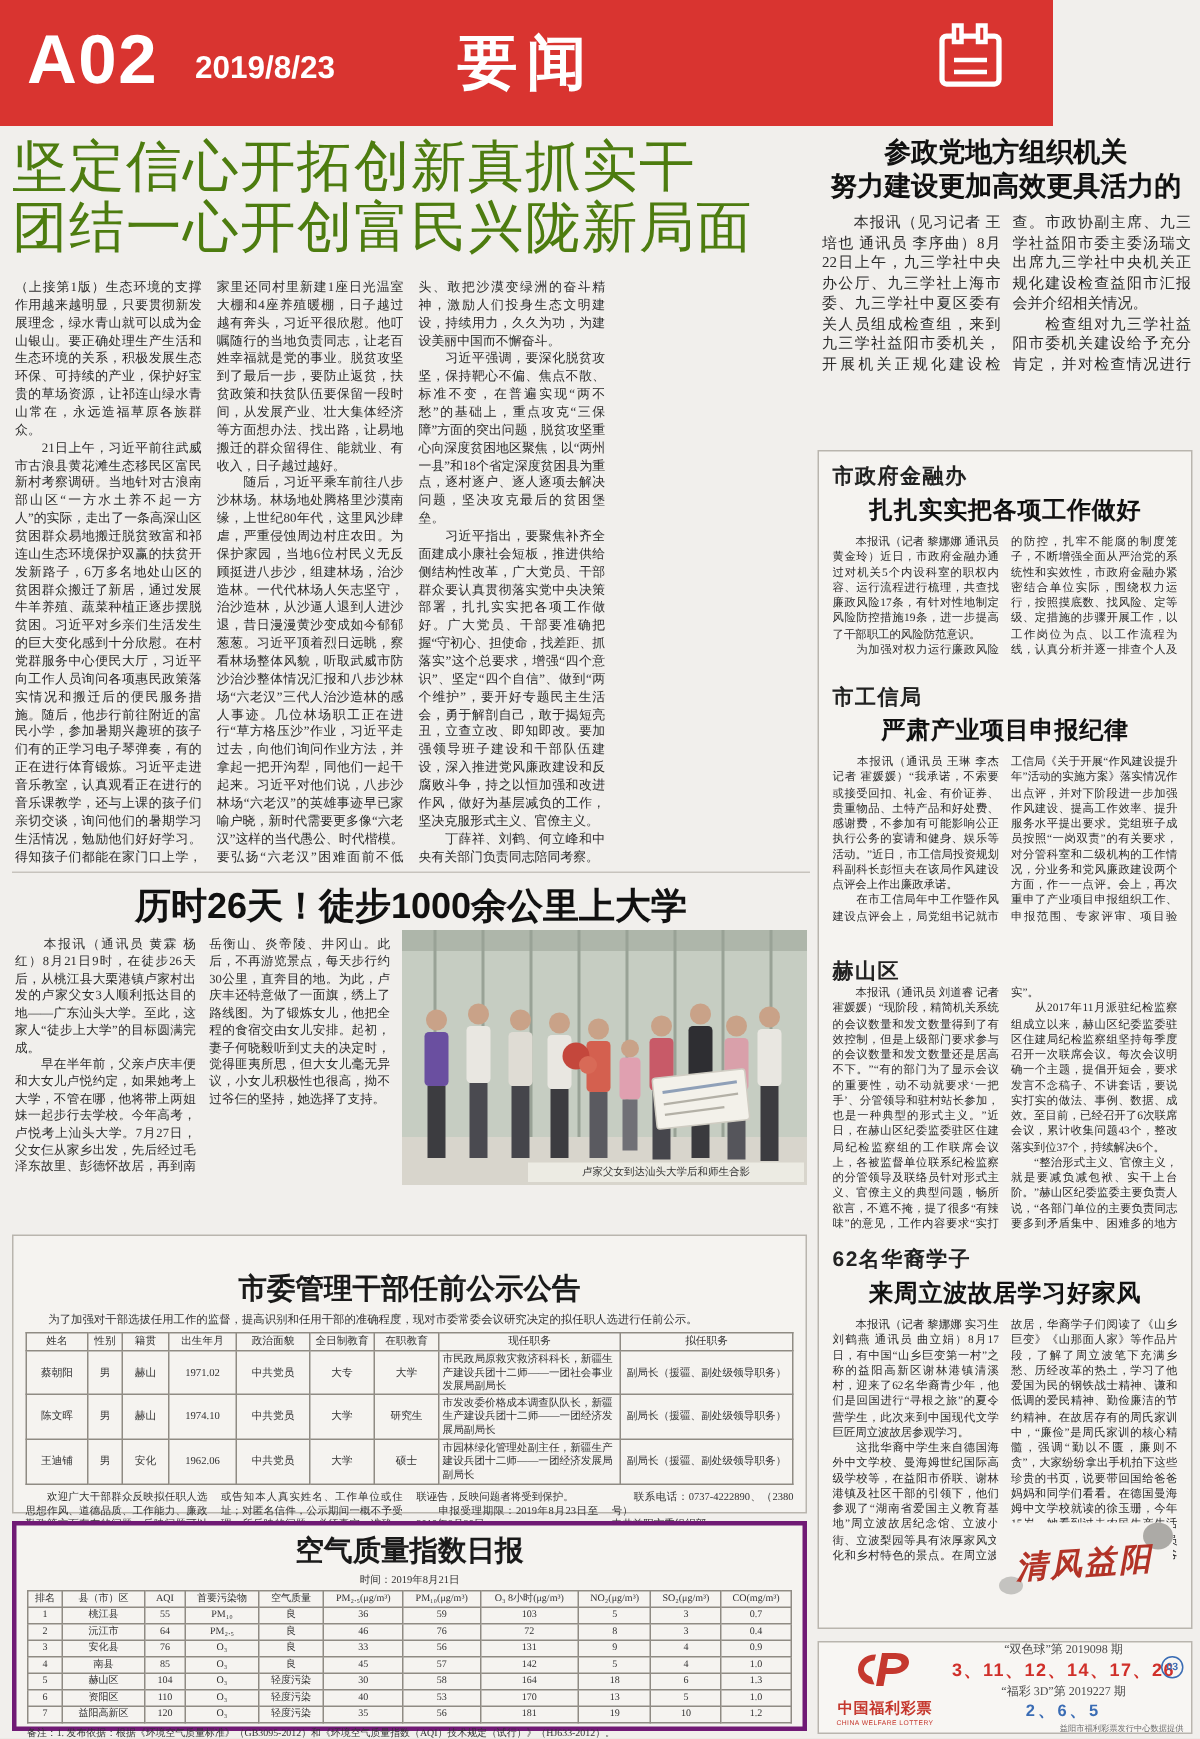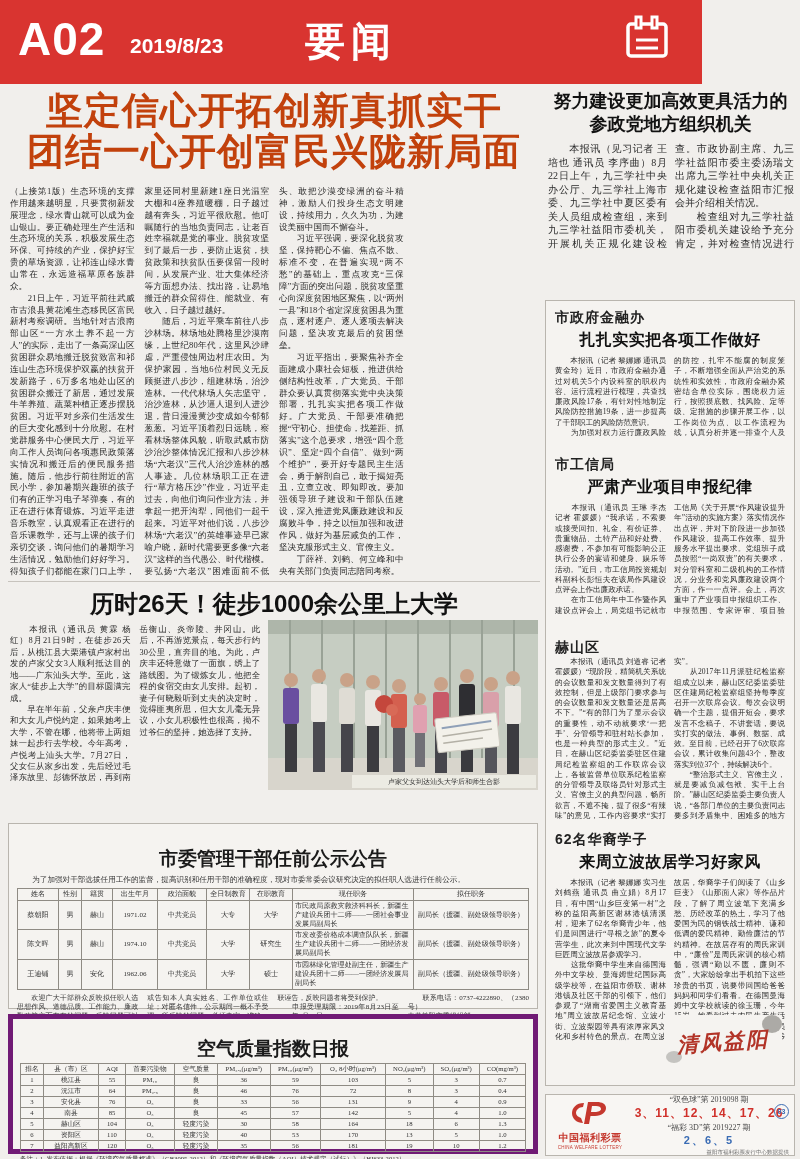--- a/index.html
+++ b/index.html
@@ -8,22 +8,22 @@
 
   
   .masthead{position:absolute;left:0;top:0;width:702px;height:84px;background:#d93430;color:#fff;}
   .masthead .inner{position:relative;width:100%;height:100%;}
   .page-no{position:absolute;left:18px;top:12px;font-size:46px;font-weight:bold;letter-spacing:1px;}
   .page-date{position:absolute;left:130px;top:34px;font-size:21px;font-weight:bold;}
   .section-title{position:absolute;left:0;right:0;top:14px;text-align:center;font-size:40px;font-weight:bold;letter-spacing:6px;}
   .mast-icon{position:absolute;right:32px;top:14px;width:46px;height:46px;}
 
   
-  .main-headline{position:absolute;left:8px;top:90px;width:532px;text-align:center;color:#c2410c;
-    font-weight:bold;line-height:1.12;font-size:37px;letter-spacing:1px;}
+  .main-headline{position:absolute;left:8px;top:90px;width:532px;color:#4d7c0f;
+    font-weight:normal;line-height:1.12;font-size:37px;letter-spacing:1px;}
   .main-body{position:absolute;left:10px;top:186px;width:528px;height:400px;
     columns:4;column-gap:10px;column-fill:auto;overflow:hidden;
     font-family:"Liberation Serif",serif;font-size:8.6px;line-height:1.38;color:#2b2b2b;
     text-align:justify;white-space:pre-line;}
 
   .rule{position:absolute;left:8px;top:581px;width:532px;border-top:1px solid #c7c3bd;}
 
   .walk-headline{position:absolute;left:8px;top:588px;width:532px;text-align:center;
     font-size:24px;font-weight:bold;color:#111;}
   .walk-body{position:absolute;left:10px;top:624px;width:250px;height:166px;
@@ -47,21 +47,21 @@
   .notice-table th:nth-child(1){width:36px;} .notice-table th:nth-child(2){width:18px;margin-top:27px;}
   .notice-table th:nth-child(3){width:26px;} .notice-table th:nth-child(4){width:40px;}
   .notice-table th:nth-child(5){width:44px;} .notice-table th:nth-child(6){width:38px;}
   .notice-table th:nth-child(7){width:38px;} .notice-table th:nth-child(9){width:110px;}
   .notice-footer{margin-top:4px;height:50px;columns:4;column-gap:9px;column-fill:auto;overflow:hidden;
     font-family:"Liberation Serif",serif;font-size:7px;line-height:1.35;color:#333;
     text-align:justify;white-space:pre-line;}
 
   
   .air-box{position:absolute;left:8px;top:1014px;width:530px;height:140px;background:#f5f3f0;
-    border:5px solid #701a75;box-sizing:border-box;padding:16px 7px;}
+    border:3px solid #701a75;box-sizing:border-box;padding:3px 7px;}
   .air-title{text-align:center;font-size:19px;font-weight:bold;color:#1a1a1a;margin:1px 0 1px 0;}
   .air-time{text-align:center;font-size:7px;color:#333;margin-bottom:2px;font-family:"Liberation Serif",serif;}
   .air-table th,.air-table td{font-size:6.7px;line-height:1.2;}
   .air-table th:nth-child(1){width:18px;} .air-table th:nth-child(2){width:50px;}
   .air-table th:nth-child(3){width:22px;} .air-table th:nth-child(4){width:44px;}
   .air-table th:nth-child(5){width:38px;}
   .air-notes{margin-top:3px;font-size:6.6px;line-height:1.35;color:#333;
     font-family:"Liberation Serif",serif;white-space:pre-line;}
 
   
@@ -274,20 +274,21 @@
     <div class="notice-footer">　　欢迎广大干部群众反映拟任职人选思想作风、道德品质、工作能力、廉政勤政等方面存在的问题。反映问题可以通过信函、电话或到受理单位当面反映等形式进行。凡反映问题者，必须署名或告知本人真实姓名、工作单位或住址；对匿名信件，公示期间一概不予受理。所反映的问题，必须真实、准确，内容尽量具体详细，并尽可能提供有关调查核实线索。严禁借机造谣中伤、串联诬告，反映问题者将受到保护。
 　　申报受理期限：2019年8月23日至2019年8月29日。
 　　受理单位：中共益阳市委组织部 干部监督科、举报中心
 　　联系电话：0737-4222890、（2380号）
 中共益阳市委组织部
 2019年8月22日</div>
   </div>
 
   <div class="air-box">
     <div class="air-title">空气质量指数日报</div>
+    <div class="air-time">时间：2019年8月21日</div>
     <table class="grid air-table">
       <thead>
           <tr>
             <th>排名</th>
             <th>县（市）区</th>
             <th>AQI</th>
             <th>首要污染物</th>
             <th>空气质量</th>
             <th>PM₂.₅(μg/m³)</th>
             <th>PM₁₀(μg/m³)</th>
@@ -391,22 +392,22 @@
           </tr>
         </tbody>
     </table>
     <div class="air-notes">备注：1. 发布依据：根据《环境空气质量标准》（GB3095-2012）和《环境空气质量指数（AQI）技术规定（试行）》（HJ633-2012）。
 2. 发布说明：监测数据来源于空气自动监测站点的自动监测原始数据，仅为当天参考值，用于向公众提供健康指引，不直接用于空气质量达标状况的评价。
 3. AQI说明：优：0-50；良：51-100；轻度污染：101-150；中度污染：151-200；重度污染：201-300；严重污染：301-500。
 4. AQI指数为优时不评价首要污染物。</div>
   </div>
 
   <div class="r-headline">
+    <div>参政党地方组织机关</div>
     <div>努力建设更加高效更具活力的</div>
-    <div>参政党地方组织机关</div>
   </div>
   <div class="r-body">　　本报讯（见习记者 王培也 通讯员 李序曲）8月22日上午，九三学社中央办公厅、九三学社上海市委、九三学社中夏区委有关人员组成检查组，来到九三学社益阳市委机关，开展机关正规化建设检查。市政协副主席、九三学社益阳市委主委汤瑞文出席九三学社中央机关正规化建设检查益阳市汇报会并介绍相关情况。
 　　检查组对九三学社益阳市委机关建设给予充分肯定，并对检查情况进行了反馈。检查组认为，九三学社益阳市委对机关建设重视程度高、准备充分，机关制度健全规范，公文制作、档案管理标准，用语合乎规范。同时，检查组也对社委机关工作中需要改进的问题提出了建议。
 　　汤瑞文表示，将认真整理检查组反馈的意见，以本次检查为契机，以查促改、以查促建，进一步加强机关建设，将进一步提高机关的规范化、程序化、制度化、科学化、信息化水平和机关整体效能，努力建设更加高效、更具活力的参政党地方组织机关。</div>
 
   <div class="right-box">
     <div class="story s1">
       <div class="kicker">市政府金融办</div>
       <div class="headline">扎扎实实把各项工作做好</div>
       <div class="s-body">　　本报讯（记者 黎娜娜 通讯员 黄金玲）近日，市政府金融办通过对机关5个内设科室的职权内容、运行流程进行梳理，共查找廉政风险17条，有针对性地制定风险防控措施19条，进一步提高了干部职工的风险防范意识。

